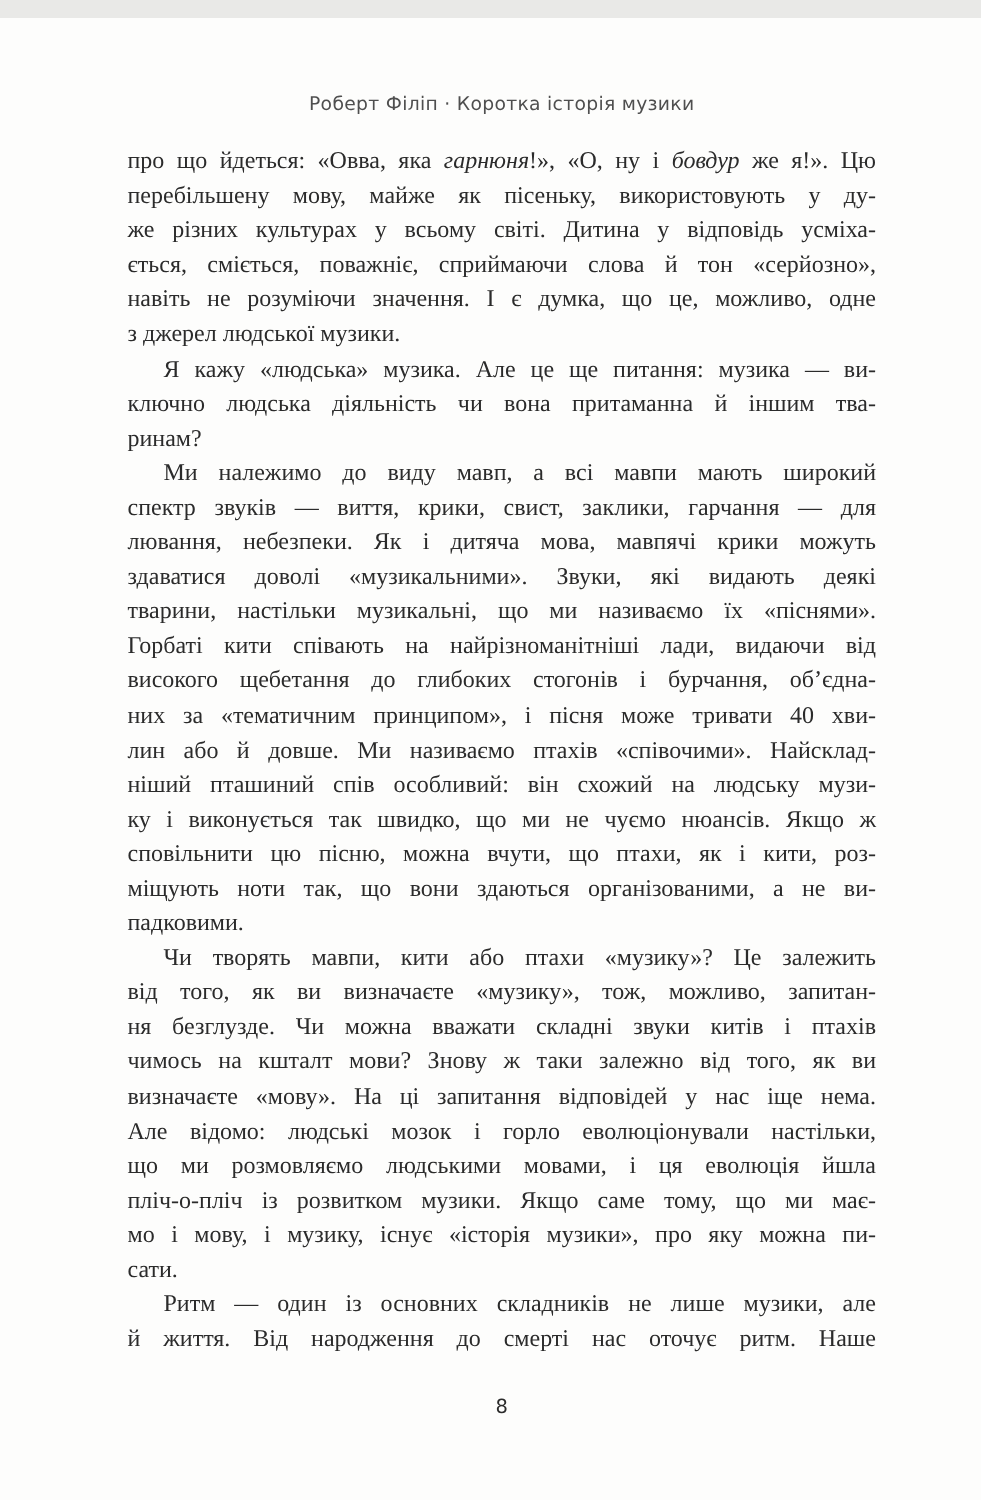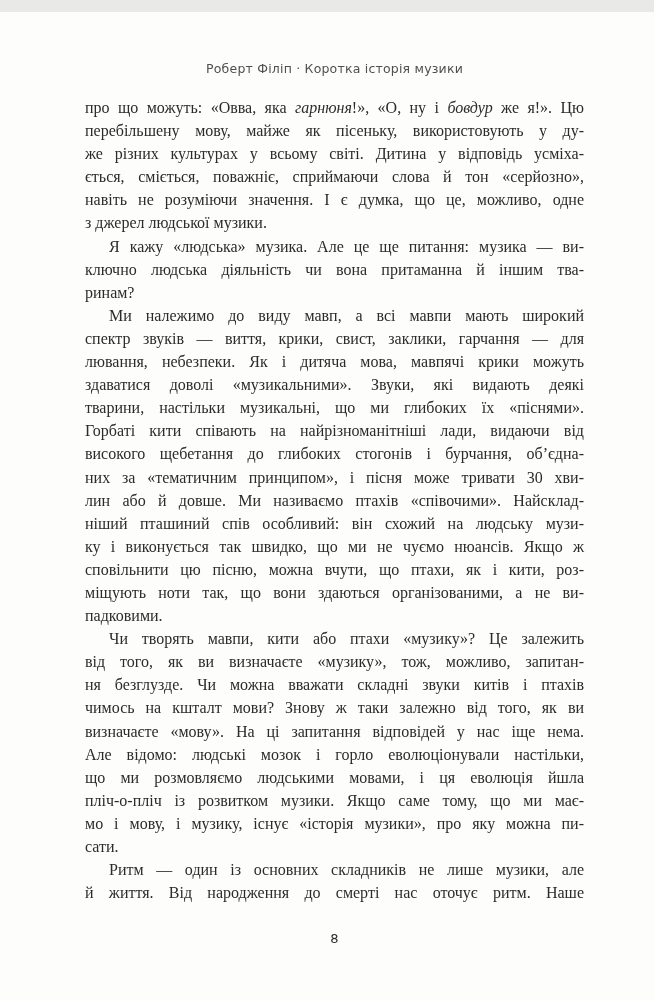--- a/index.html
+++ b/index.html
@@ -63,41 +63,41 @@
   }
 </style>
 </head>
 <body>
 
 <div class="page" style="--page-bg: #fdfdfc; --header-color: #4f4f4f; --text-color: #2b2b2b;">
   <div class="running-header">Роберт Філіп · Коротка історія музики</div>
 
   <div class="text-block">
       <div class="paragraph">
-        <div class="line"><span>про що можуть: «Овва, яка </span><i>гарнюня</i><span>!», «О, ну і </span><i>бовдур</i><span> же я!». Цю</span></div>
+        <div class="line"><span>про що йдеться: «Овва, яка </span><i>гарнюня</i><span>!», «О, ну і </span><i>бовдур</i><span> же я!». Цю</span></div>
         <div class="line"><span>перебільшену мову, майже як пісеньку, використовують у ду-</span></div>
         <div class="line"><span>же різних культурах у всьому світі. Дитина у відповідь усміха-</span></div>
         <div class="line"><span>ється, сміється, поважніє, сприймаючи слова й тон «серйозно»,</span></div>
         <div class="line"><span>навіть не розуміючи значення. І є думка, що це, можливо, одне</span></div>
         <div class="line last"><span>з джерел людської музики.</span></div>
       </div>
       <div class="paragraph">
         <div class="line indent"><span>Я кажу «людська» музика. Але це ще питання: музика — ви-</span></div>
         <div class="line"><span>ключно людська діяльність чи вона притаманна й іншим тва-</span></div>
         <div class="line last"><span>ринам?</span></div>
       </div>
       <div class="paragraph">
         <div class="line indent"><span>Ми належимо до виду мавп, а всі мавпи мають широкий</span></div>
         <div class="line"><span>спектр звуків — виття, крики, свист, заклики, гарчання — для</span></div>
         <div class="line"><span>лювання, небезпеки. Як і дитяча мова, мавпячі крики можуть</span></div>
         <div class="line"><span>здаватися доволі «музикальними». Звуки, які видають деякі</span></div>
-        <div class="line"><span>тварини, настільки музикальні, що ми глибоких їх «піснями».</span></div>
+        <div class="line"><span>тварини, настільки музикальні, що ми називаємо їх «піснями».</span></div>
         <div class="line"><span>Горбаті кити співають на найрізноманітніші лади, видаючи від</span></div>
         <div class="line"><span>високого щебетання до глибоких стогонів і бурчання, об’єдна-</span></div>
-        <div class="line"><span>них за «тематичним принципом», і пісня може тривати 30 хви-</span></div>
+        <div class="line"><span>них за «тематичним принципом», і пісня може тривати 40 хви-</span></div>
         <div class="line"><span>лин або й довше. Ми називаємо птахів «співочими». Найсклад-</span></div>
         <div class="line"><span>ніший пташиний спів особливий: він схожий на людську музи-</span></div>
         <div class="line"><span>ку і виконується так швидко, що ми не чуємо нюансів. Якщо ж</span></div>
         <div class="line"><span>сповільнити цю пісню, можна вчути, що птахи, як і кити, роз-</span></div>
         <div class="line"><span>міщують ноти так, що вони здаються організованими, а не ви-</span></div>
         <div class="line last"><span>падковими.</span></div>
       </div>
       <div class="paragraph">
         <div class="line indent"><span>Чи творять мавпи, кити або птахи «музику»? Це залежить</span></div>
         <div class="line"><span>від того, як ви визначаєте «музику», тож, можливо, запитан-</span></div>

